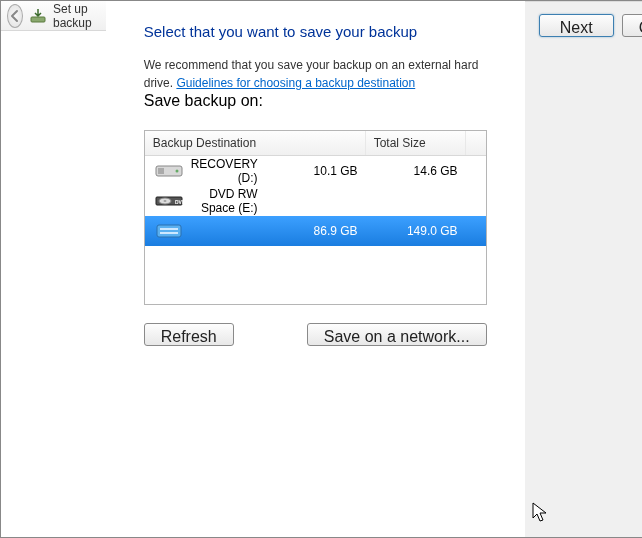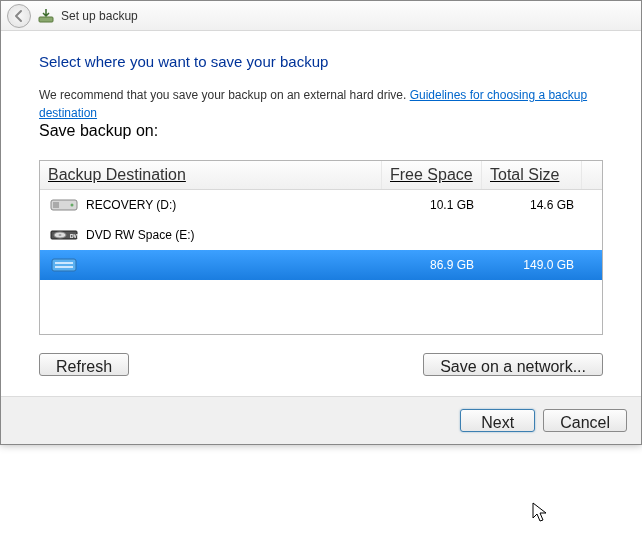--- a/index.html
+++ b/index.html
@@ -6,25 +6,24 @@
     body {
       font-family: "Segoe UI", Tahoma, sans-serif;
       font-size: 12px;
       background: #fff;
       width: 642px;
       height: 538px;
       overflow: hidden;
     }
     .window {
       width: 642px;
-      height: 445px;
+      height: 538px;
       border: 1px solid #888;
       background: #fff;
       display: flex;
-      flex-direction: column;
       box-shadow: 0 0 8px rgba(0,0,0,0.3);
     }
     .titlebar {
       height: 30px;
       background: linear-gradient(#fdfdfd, #f0f0f0);
       border-bottom: 1px solid #d8d8d8;
       display: flex;
       align-items: center;
       padding: 0 6px;
       gap: 6px;
@@ -69,22 +68,21 @@
     .table {
       border: 1px solid #b5b5b5;
       background: #fff;
       height: 175px;
       overflow: hidden;
     }
     .thead {
       display: flex;
       background: linear-gradient(#fdfdfd, #f0f0f0);
       border-bottom: 1px solid #d8d8d8;
-      font-size: 16px;
-      text-decoration: underline;
+      font-size: 12px;
     }
     .th {
       padding: 5px 8px;
       text-align: left;
       color: #333;
       border-right: 1px solid #e8e8e8;
     }
     .col-dest { flex: 1; }
     .col-free { width: 100px; }
     .col-total { width: 100px; }
@@ -158,31 +156,30 @@
     <span class="app-icon">
       <svg width="18" height="18" viewBox="0 0 18 18">
         <rect x="2" y="10" width="14" height="5" rx="1" fill="#8aa86f" stroke="#5a7a3f"></rect>
         <path d="M9 2 L9 9 M6 6 L9 9 L12 6" stroke="#3a6a2a" stroke-width="1.5" fill="none"></path>
       </svg>
     </span>
     <span class="title-text">Set up backup</span>
   </div>
 
   <div class="content">
-    <h1 class="heading">Select where you want to save your backup</h1>
+    <h1 class="heading">Select that you want to save your backup</h1>
     <p class="recommend">
       <span>We recommend that you save your backup on an external hard drive. </span><a>Guidelines for choosing a backup destination</a>
     </p>
 
     <div class="label-save">Save backup on:</div>
 
     <div class="table">
       <div class="thead">
         <div class="th col-dest">Backup Destination</div>
-        <div class="th col-free">Free Space</div>
         <div class="th col-total">Total Size</div>
         <div class="th col-pad"></div>
       </div>
 
       <div class="trow">
         <div class="td col-dest">
           <span class="drive-icon">
             <svg width="28" height="18" viewBox="0 0 28 18">
                 <rect x="1" y="4" width="26" height="10" rx="2" fill="#d8d8d8" stroke="#888"></rect>
                 <rect x="3" y="6" width="6" height="6" fill="#aaa"></rect>

